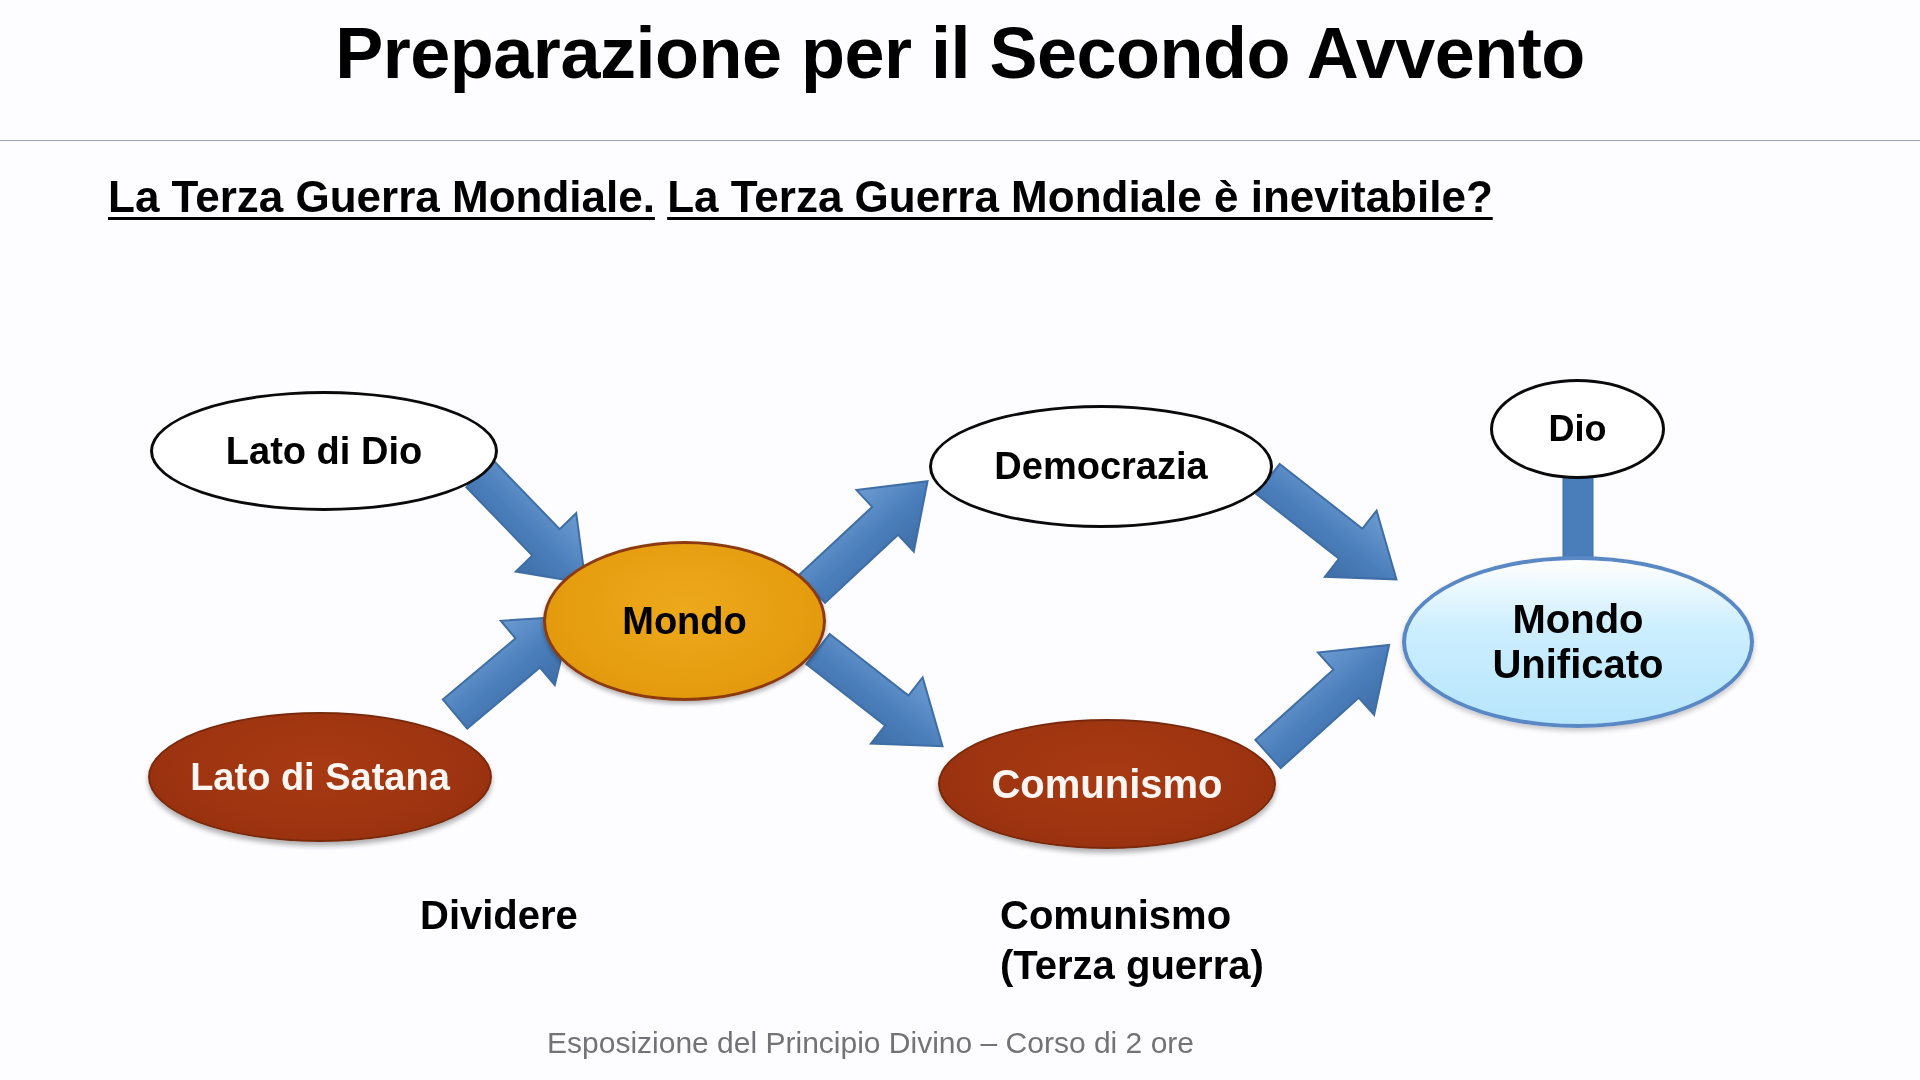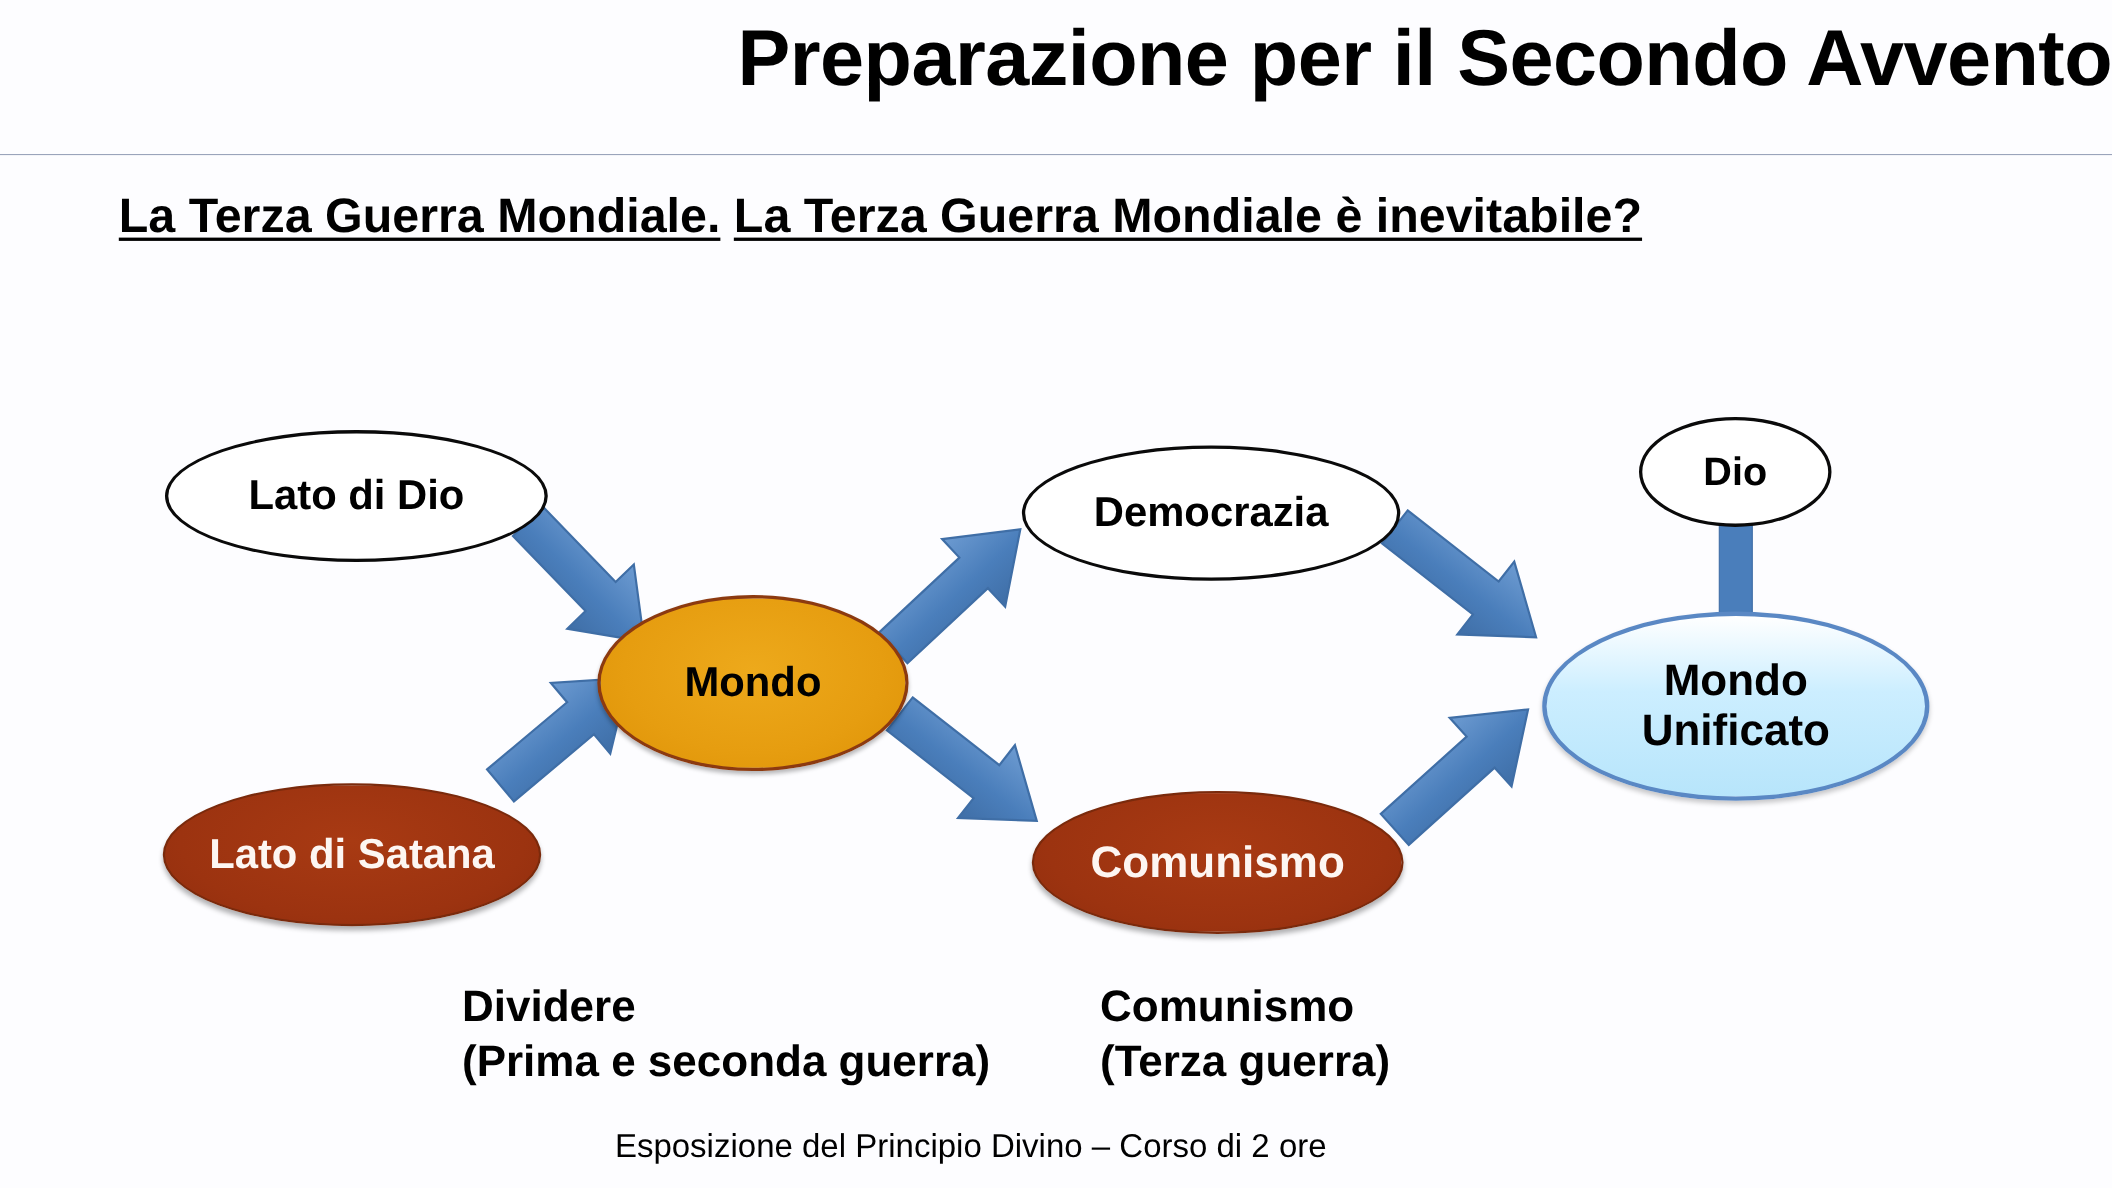--- a/index.html
+++ b/index.html
@@ -20,21 +20,21 @@
     inset: 0;
     background: #fdfdff;
   }
 
   
   .title {
     position: absolute;
     left: 0;
     top: 8px;
     width: 1920px;
-    text-align: right;
+    text-align: center;
     font-size: 72px;
     font-weight: bold;
     color: #000000;
     letter-spacing: -0.5px;
     line-height: 1.25;
     white-space: nowrap;
   }
   .title-rule {
     position: absolute;
     left: 0;
@@ -134,23 +134,22 @@
   }
 
   
   .footer {
     position: absolute;
     left: 0;
     top: 1026px;
     width: 1741px;
     text-align: center;
     font-size: 30px;
-    color: #000000;
-    white-space: nowrap;
-    margin-left: 12px;
+    color: #737373;
+    white-space: nowrap;
   }
 </style>
 </head>
 <body>
 
 <div class="slide">
 
   <div class="title">Preparazione per il Secondo Avvento</div>
   <div class="title-rule"></div>
 
@@ -223,21 +222,20 @@
 
     <div class="node lightblue" style="left:1402px; top:532px; width:352px; height:172px; font-size:40px; flex-direction:column;">
       <span>Mondo</span>
       <span>Unificato</span>
     </div>
 
   </div>
 
   <div class="caption" style="left:420px; top:890px; width:500px;">
     <div>Dividere</div>
-    <div>(Prima e seconda guerra)</div>
   </div>
 
   <div class="caption" style="left:1000px; top:890px; width:500px;">
     <div>Comunismo</div>
     <div>(Terza guerra)</div>
   </div>
 
   <div class="footer">Esposizione del Principio Divino – Corso di 2 ore</div>
 
 </div>

